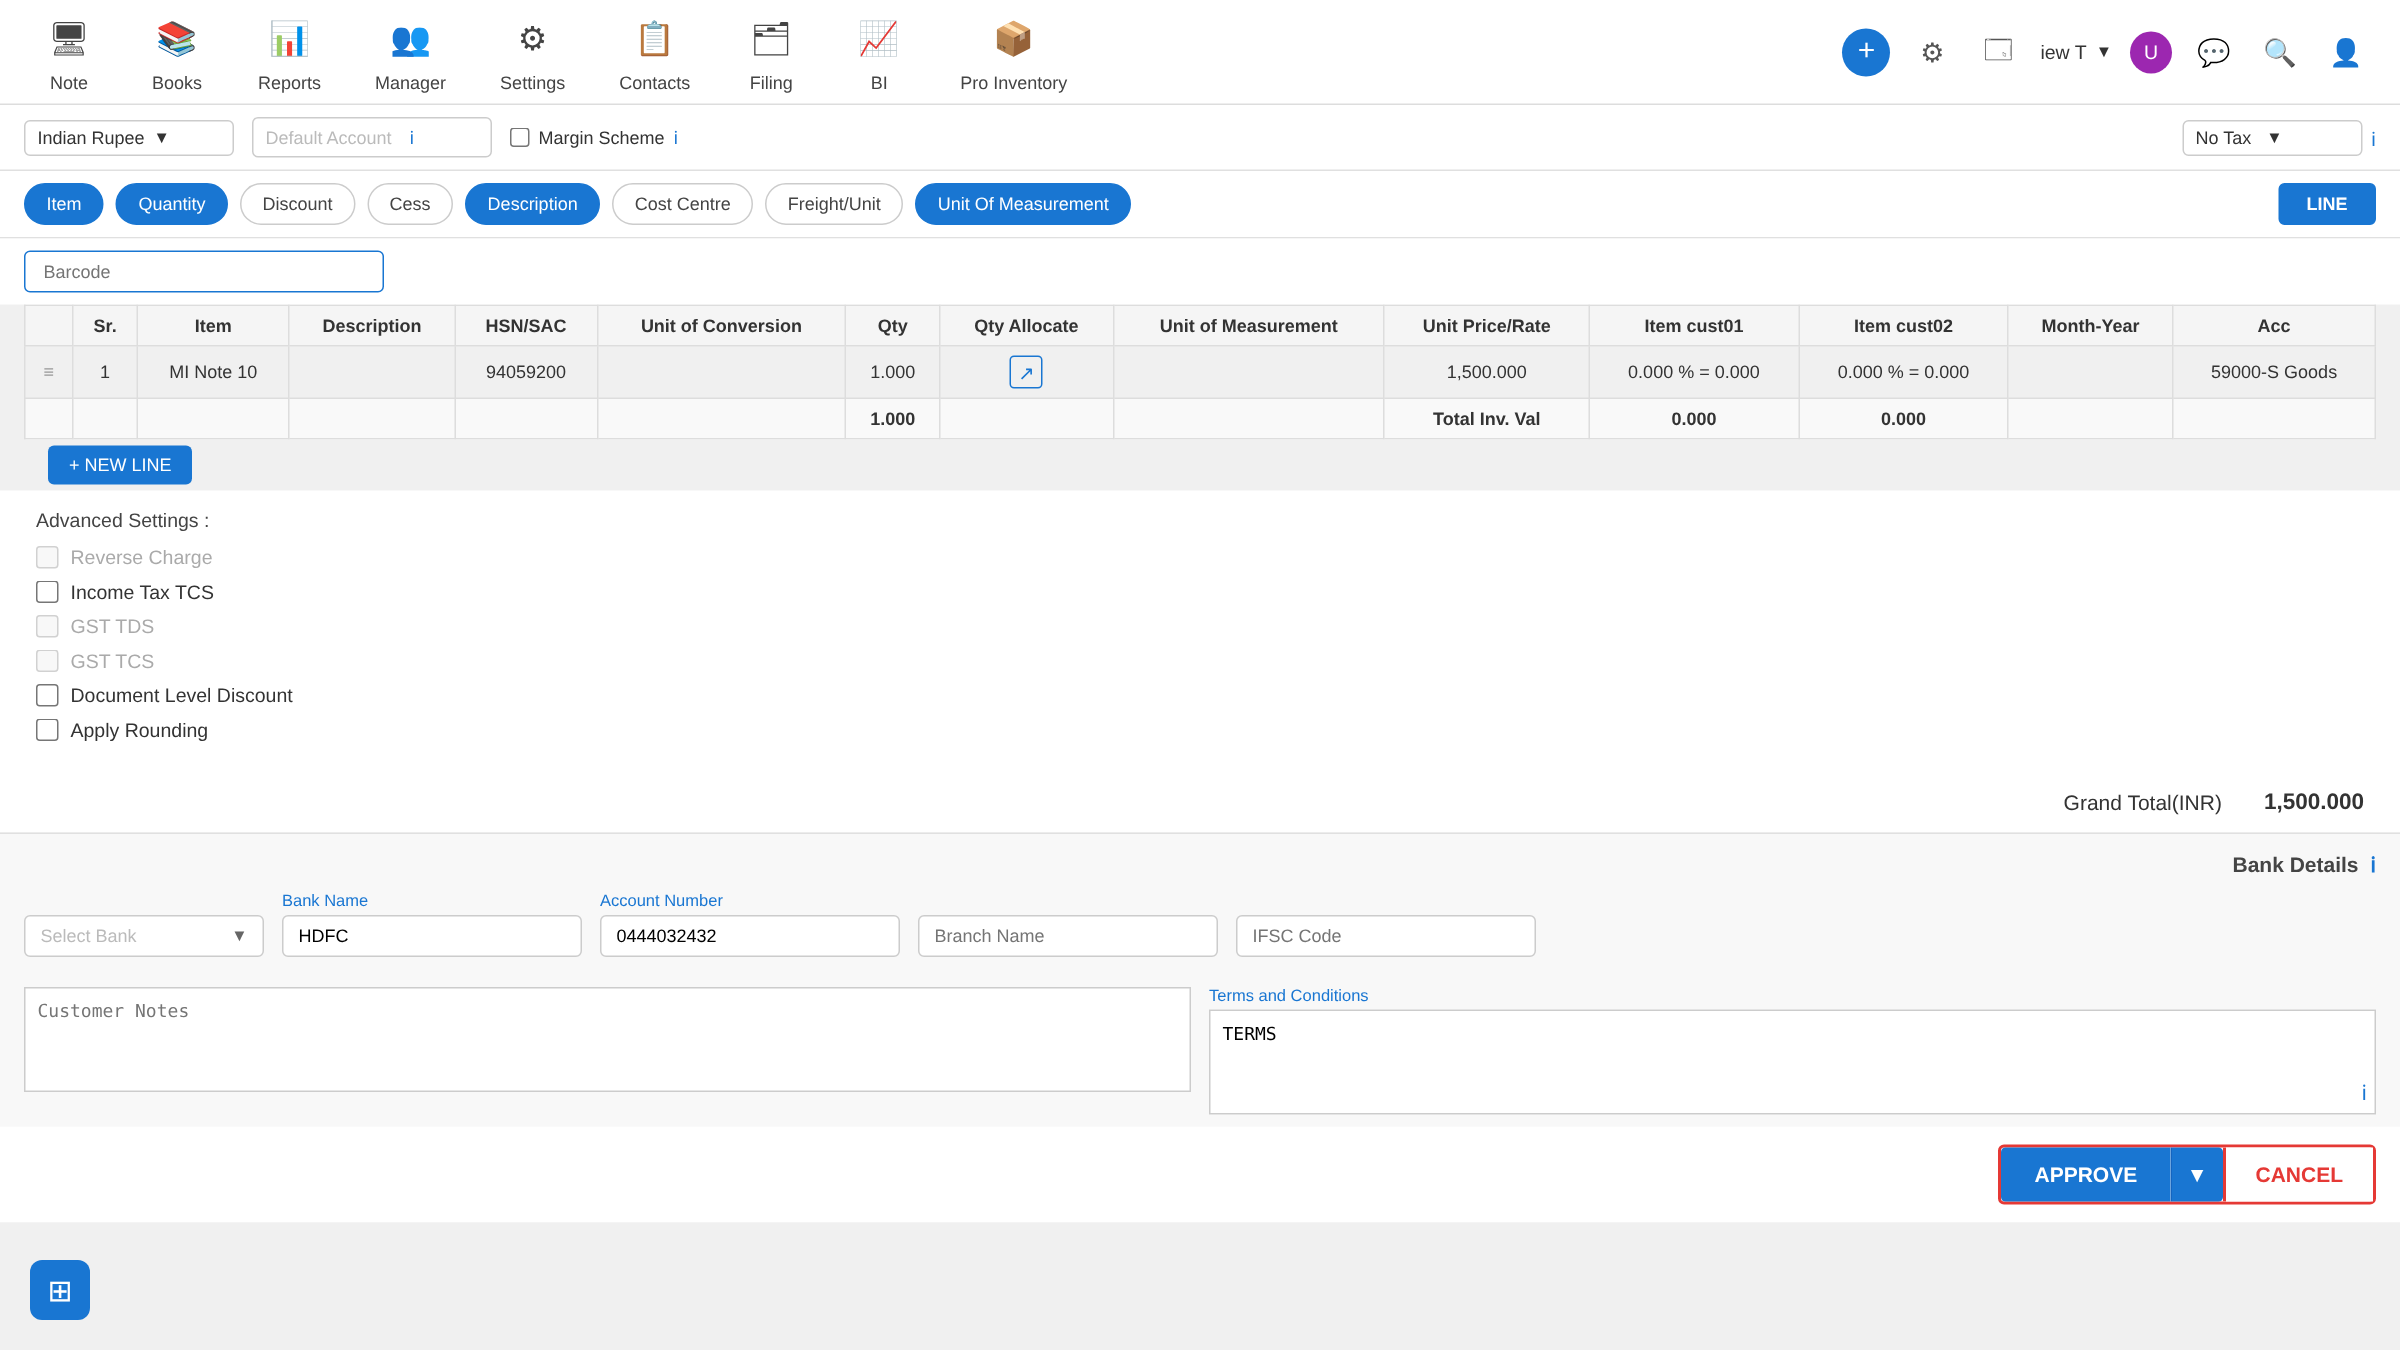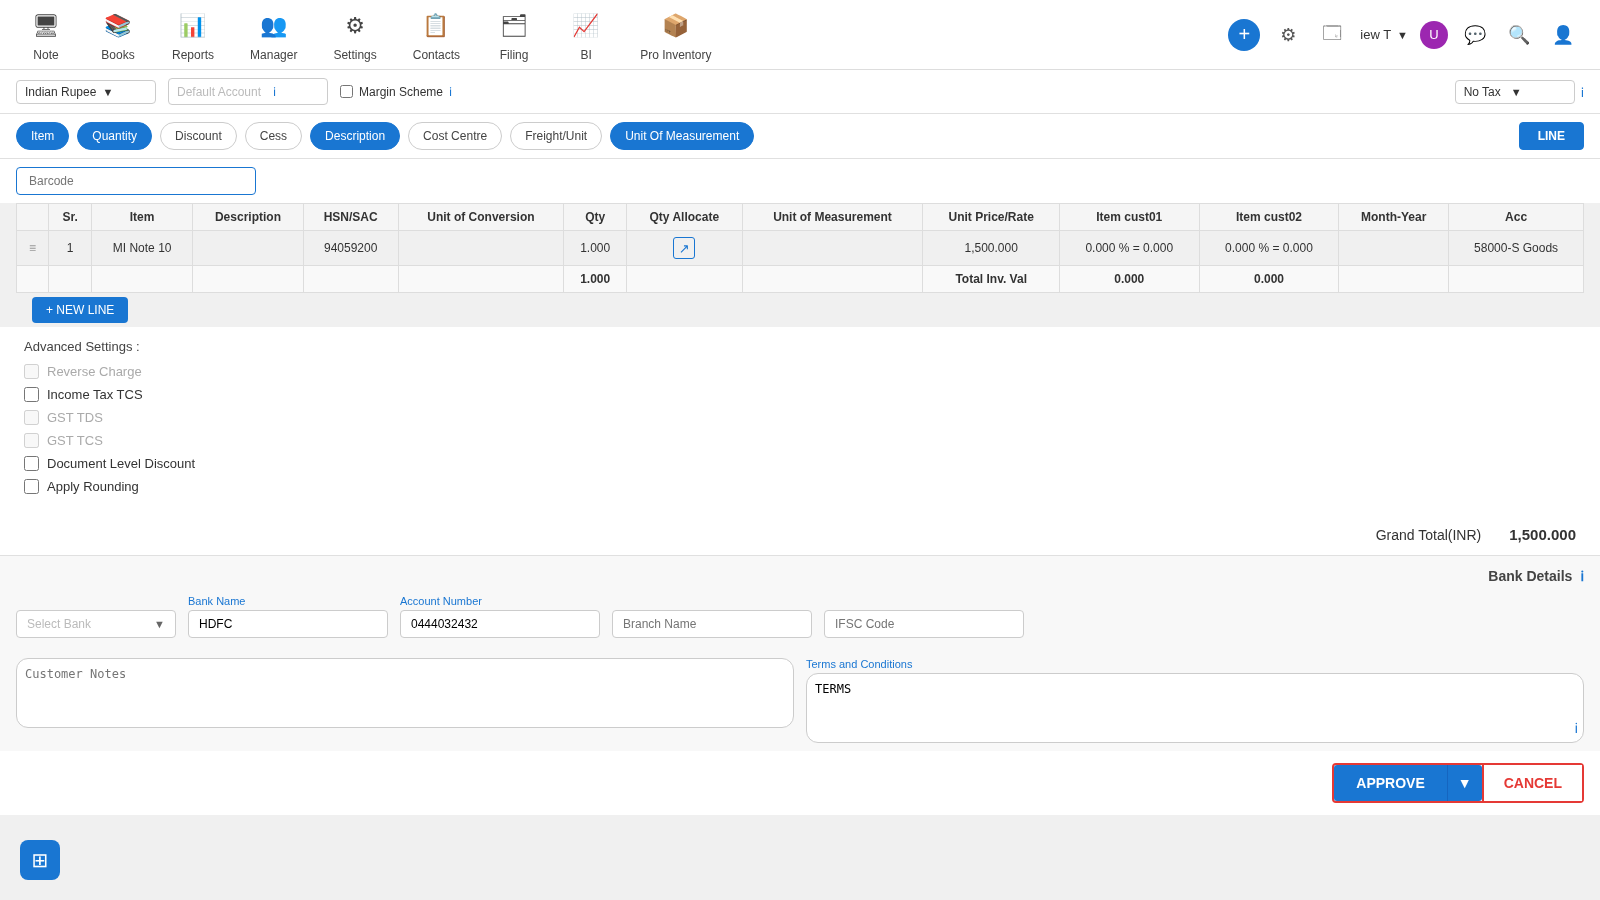--- a/index.html
+++ b/index.html
@@ -293,21 +293,21 @@
       padding: 8px 16px;
       background: #f8f8f8;
     }
     .notes-box, .terms-box {
       flex: 1;
       display: flex; flex-direction: column; gap: 3px;
     }
     .terms-box { position: relative; }
     .notes-textarea, .terms-textarea {
       border: 1px solid #ccc;
-      border-radius: 12px;
+      border-radius: 0;
       padding: 8px;
       font-size: 12px;
       resize: none;
       height: 70px;
       width: 100%;
       background: #fff;
       outline: none;
     }
     .terms-info-icon {
       position: absolute;
@@ -503,21 +503,21 @@
         <td></td>
         <td>1.000</td>
         <td>
           <span class="external-link-icon">↗</span>
         </td>
         <td></td>
         <td>1,500.000</td>
         <td>0.000 % = 0.000</td>
         <td>0.000 % = 0.000</td>
         <td></td>
-        <td>58000-S Goods</td>
+        <td>59000-S Goods</td>
       </tr>
       <tr style="background:#f9f9f9; font-weight:bold;">
         <td></td>
         <td></td>
         <td></td>
         <td></td>
         <td></td>
         <td></td>
         <td>1.000</td>
         <td></td>

